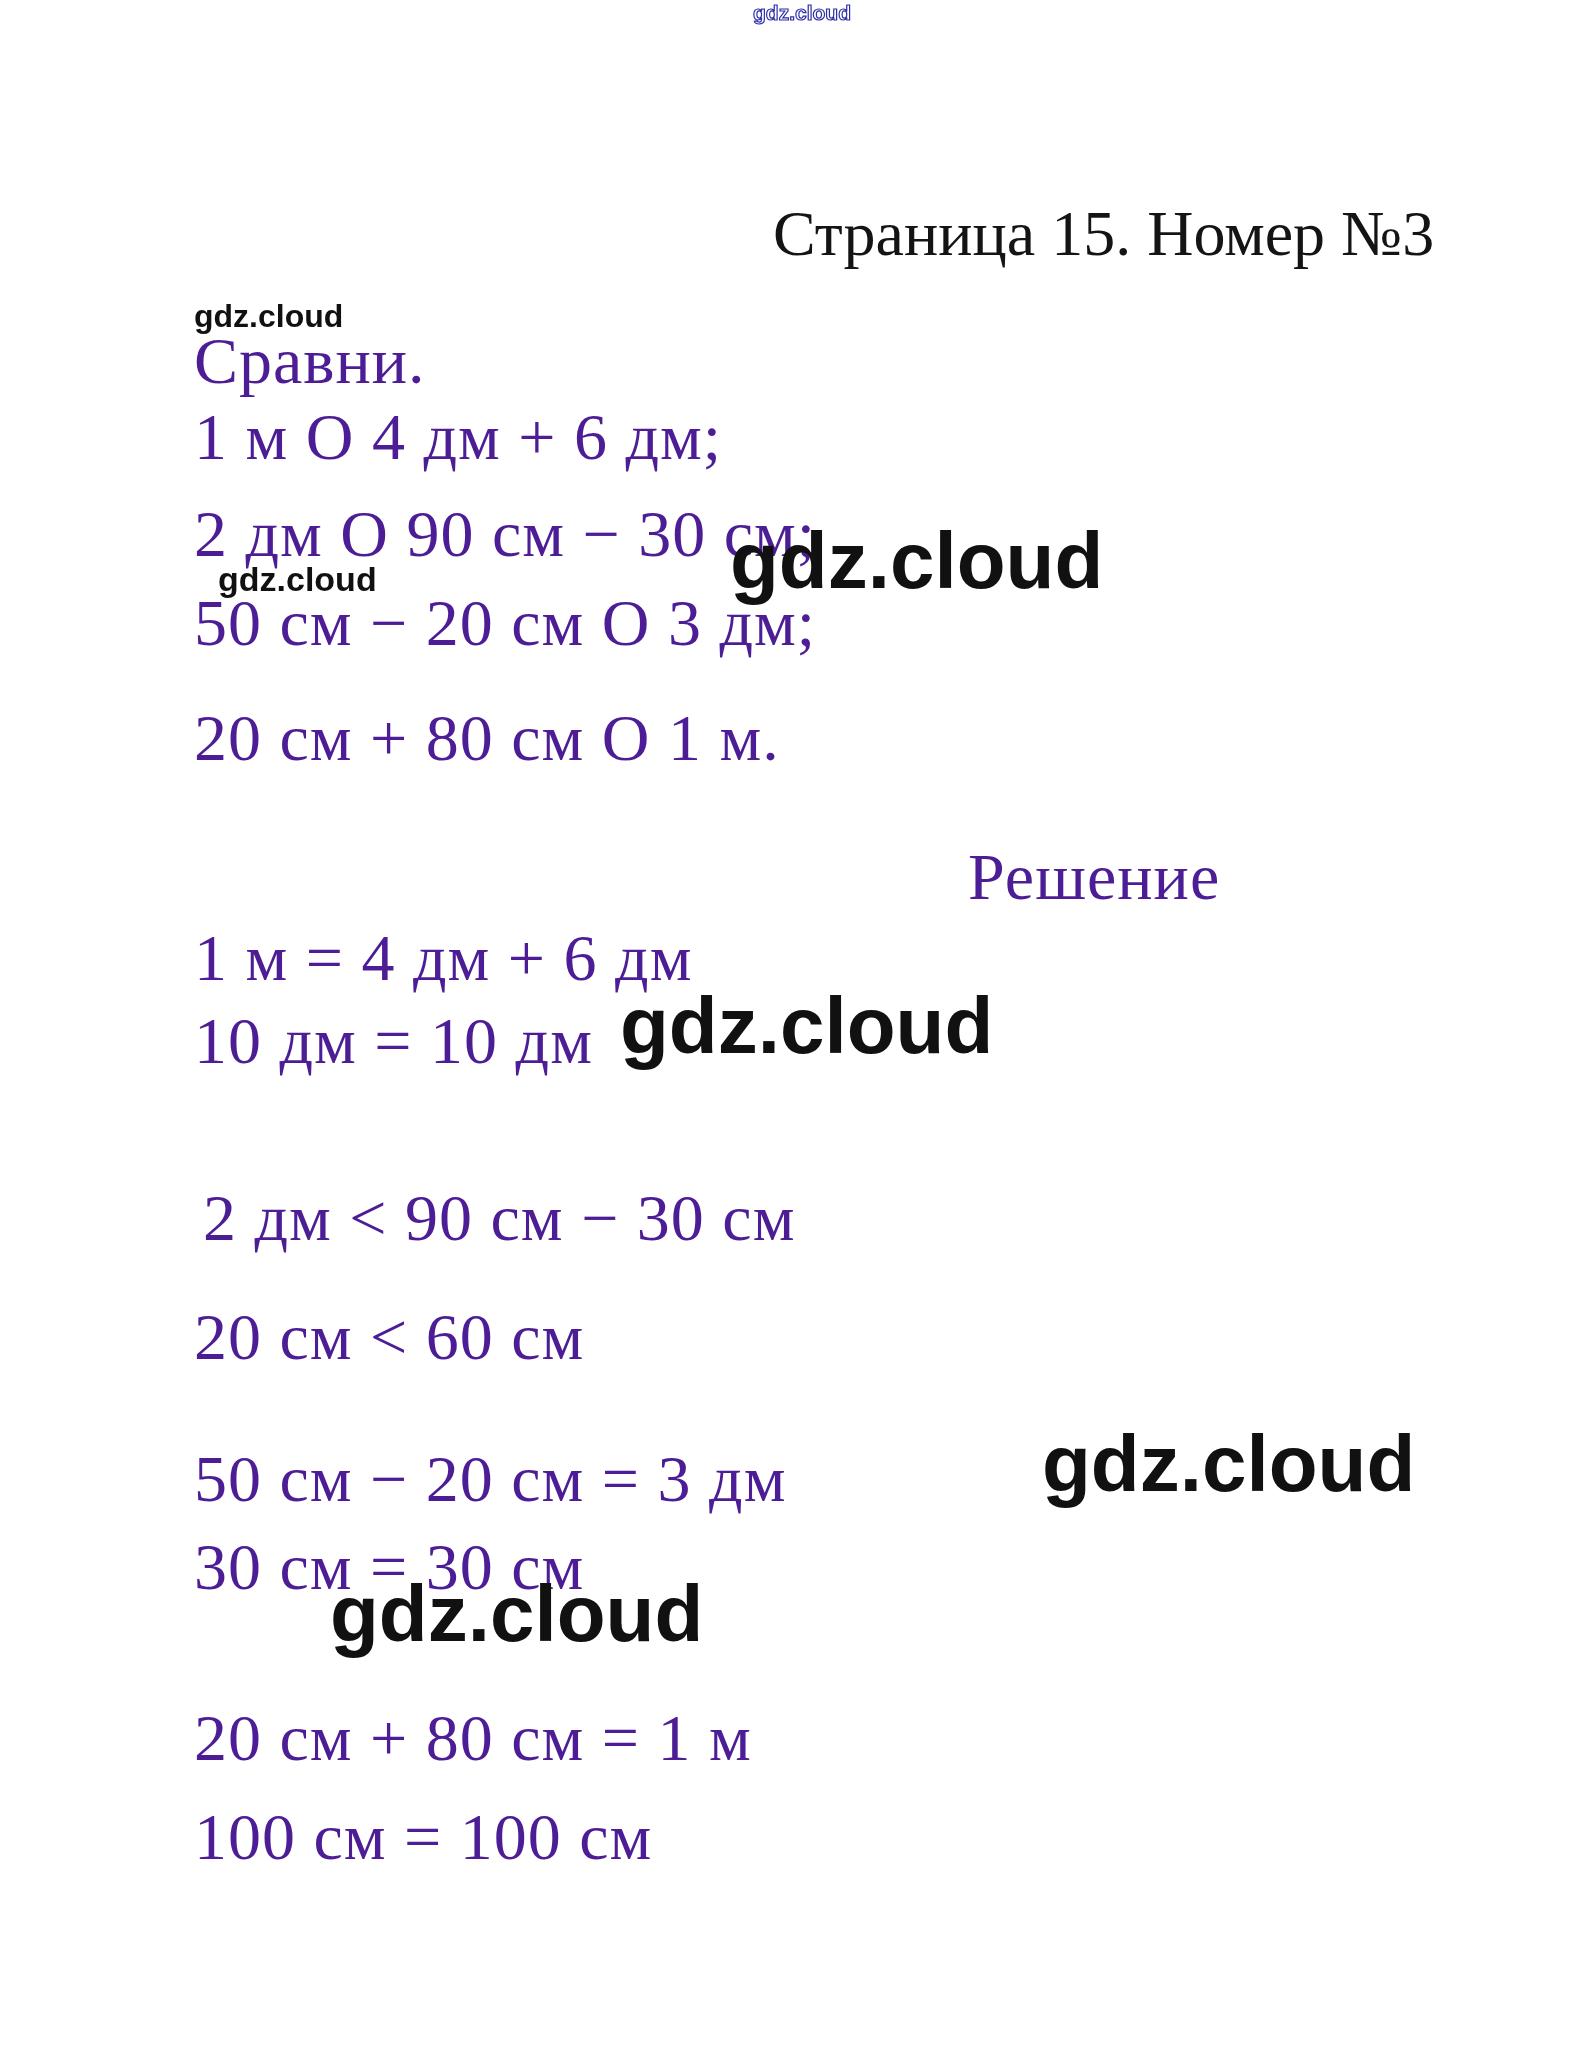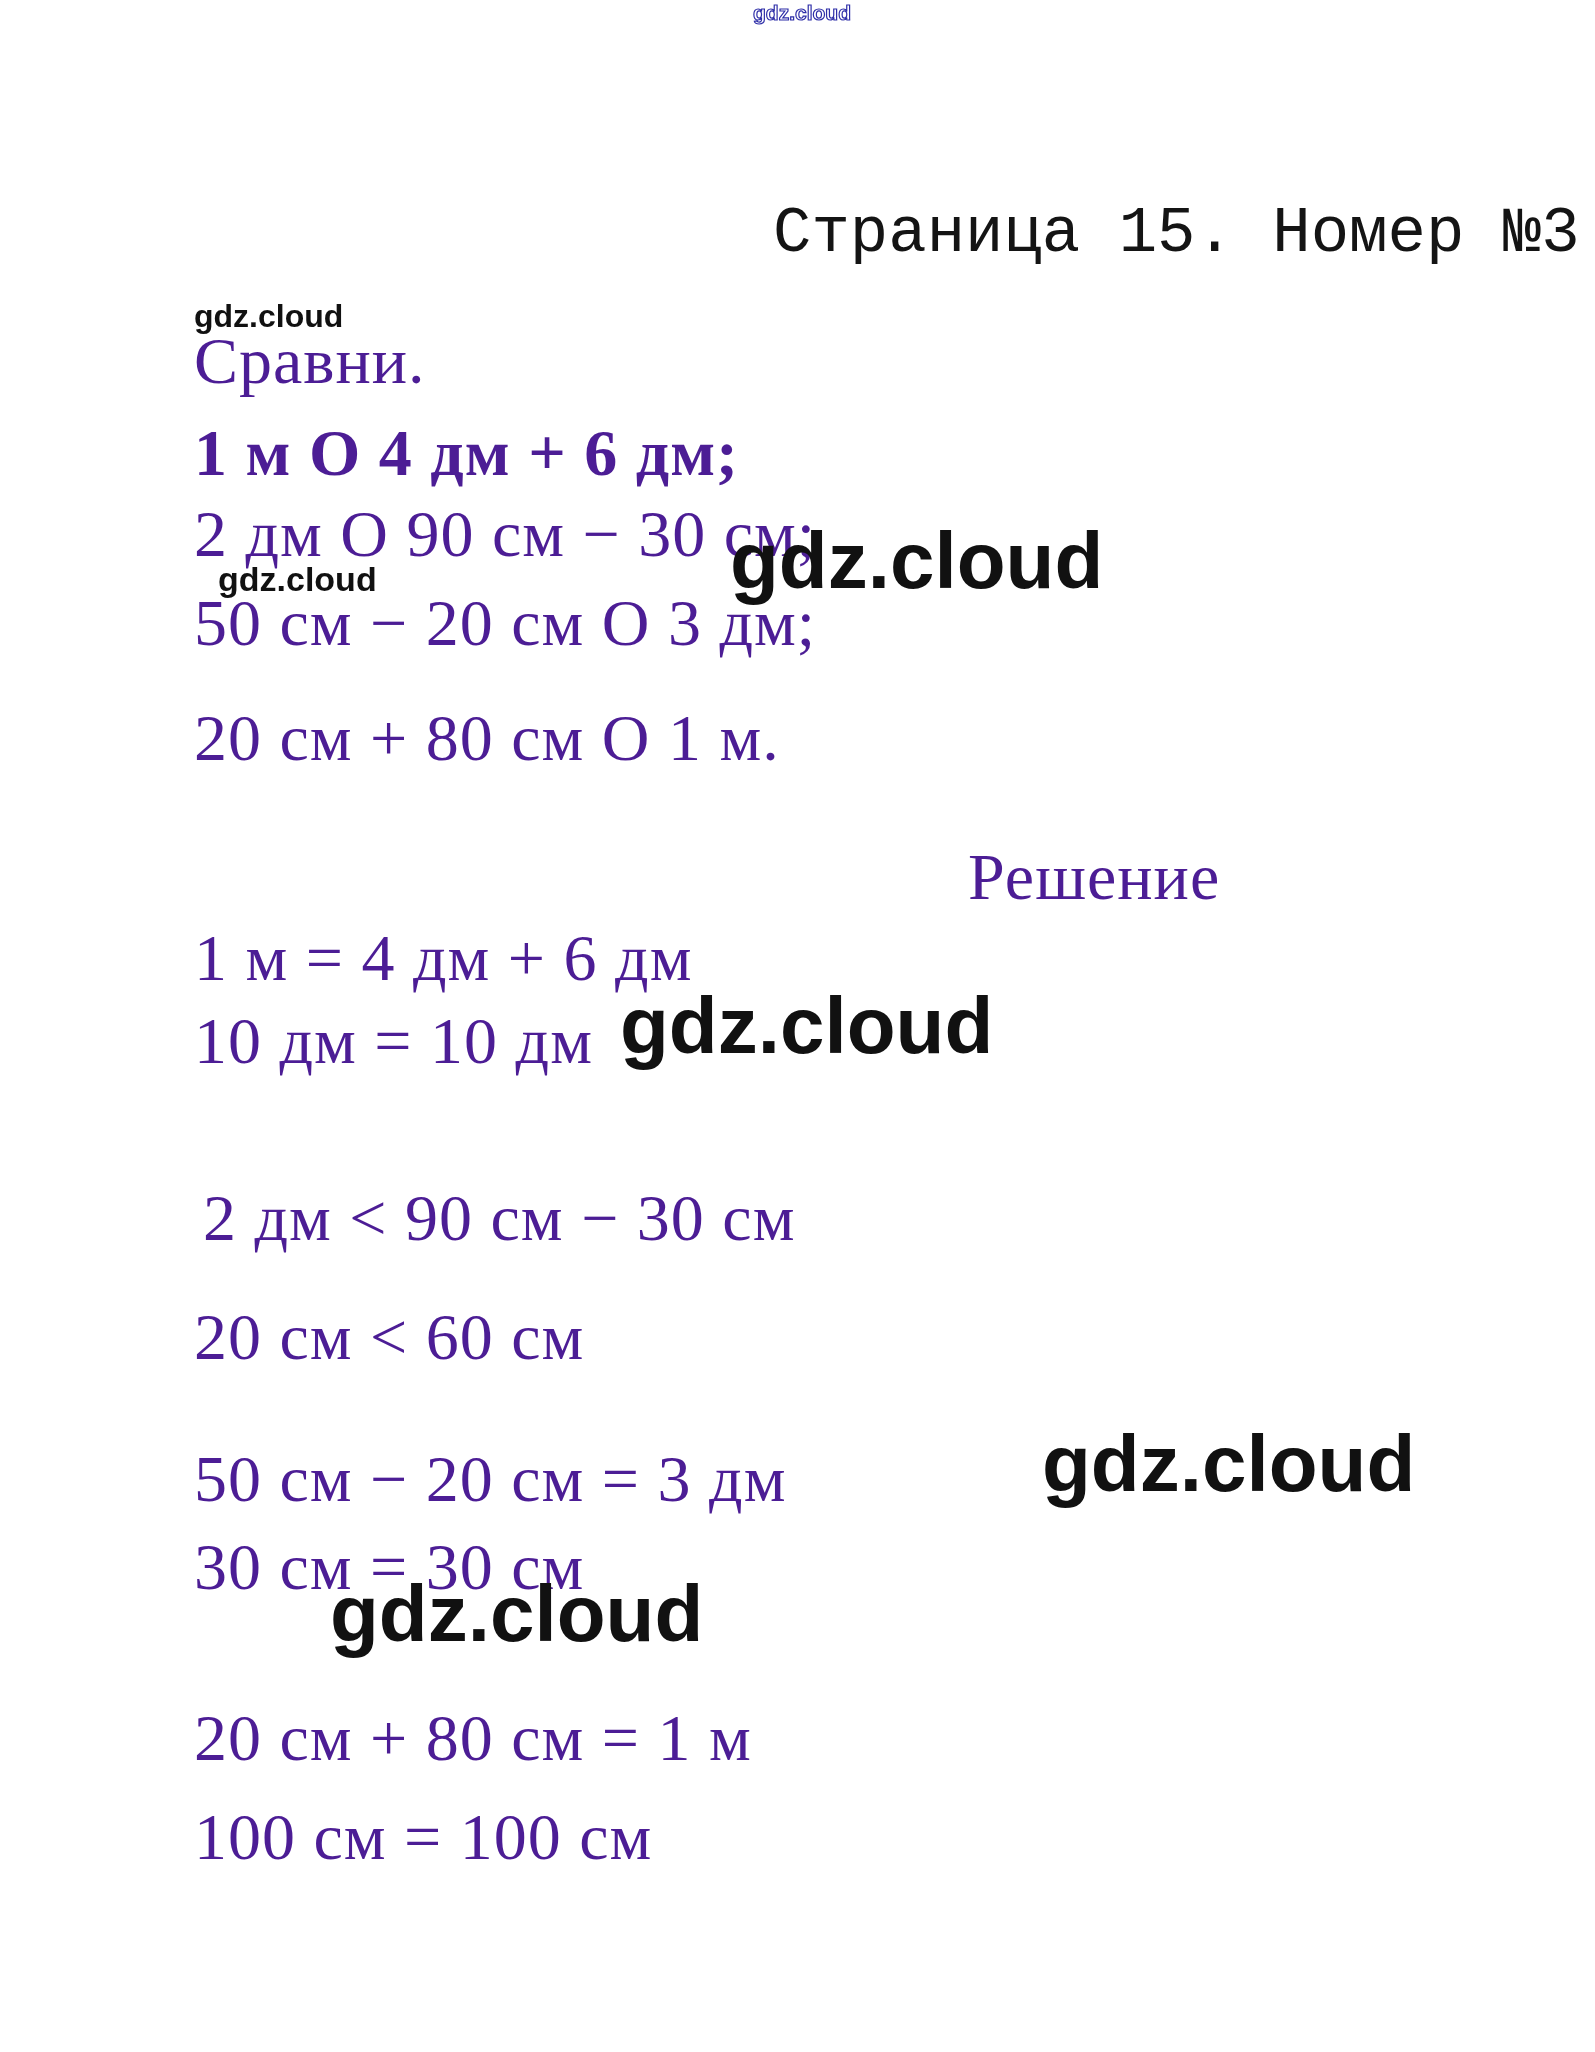--- a/index.html
+++ b/index.html
@@ -18,21 +18,21 @@
   }
   .abs { position: absolute; line-height: 1; white-space: nowrap; }
 
   .serif-line {
     font-family: "Liberation Serif", "DejaVu Serif", serif;
     font-size: 66px;
     color: #4c1d95;
     letter-spacing: 1px;
   }
   .title-line {
-    font-family: Liberation Mono, monospace;
+    font-family: Liberation Serif, serif;
     font-size: 64px;
     color: #141414;
   }
   .wm {
     font-family: "Liberation Sans", "DejaVu Sans", sans-serif;
     color: #111111;
   }
   .wm-large { font-size: 80px; font-weight: 600; letter-spacing: 0px; }
   .wm-small-1 { font-size: 32px; font-weight: 600; }
   .wm-small-2 { font-size: 34px; font-weight: 700; }
@@ -50,21 +50,21 @@
 <div class="page">
 
   <div class="abs wm wm-outline" style="left:753px; top:2px;">gdz.cloud</div>
 
   <div class="abs title-line" style="left:773px; top:202px;">Страница 15. Номер №3</div>
 
   <div class="abs wm wm-small-1" style="left:194px; top:300px;">gdz.cloud</div>
 
   <div class="abs serif-line" style="left:194px; top:328px;">Сравни.</div>
 
-  <div class="abs serif-line" style="left:194px; top:420px;font-weight:bold;">1 м О 4 дм + 6 дм;</div>
+  <div class="abs serif-line" style="left:194px; top:404px;">1 м О 4 дм + 6 дм;</div>
   <div class="abs serif-line" style="left:194px; top:501px;">2 дм О 90 см − 30 см;</div>
 
   <div class="abs wm wm-large" style="left:730px; top:521px;">gdz.cloud</div>
 
   <div class="abs wm wm-small-2" style="left:218px; top:562px;">gdz.cloud</div>
 
   <div class="abs serif-line" style="left:194px; top:590px;text-align:right;">50 см − 20 см О 3 дм;</div>
   <div class="abs serif-line" style="left:194px; top:705px;">20 см + 80 см О 1 м.</div>
 
   <div class="abs serif-line" style="left:968px; top:800px;margin-top:44px;">Решение</div>

